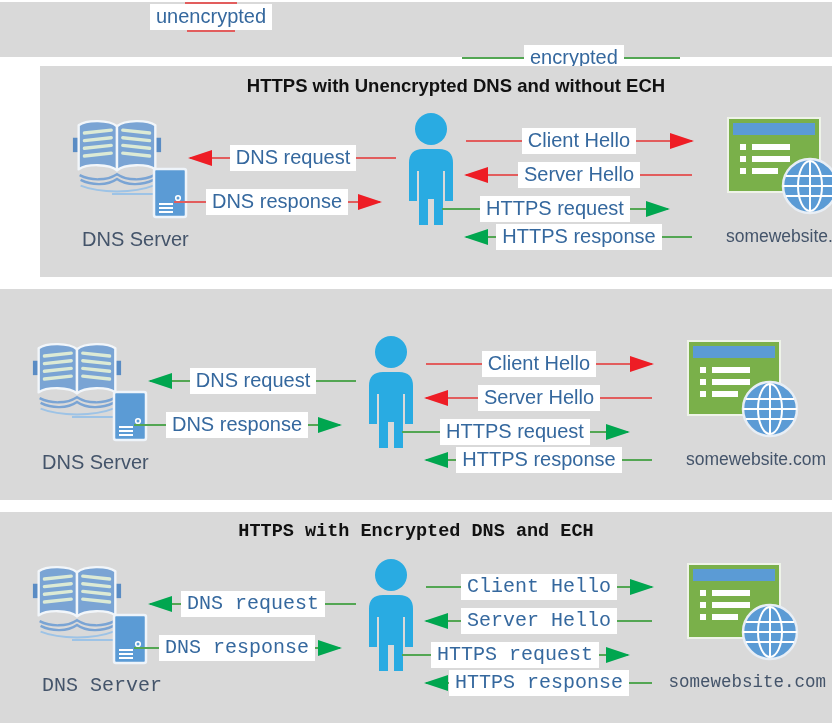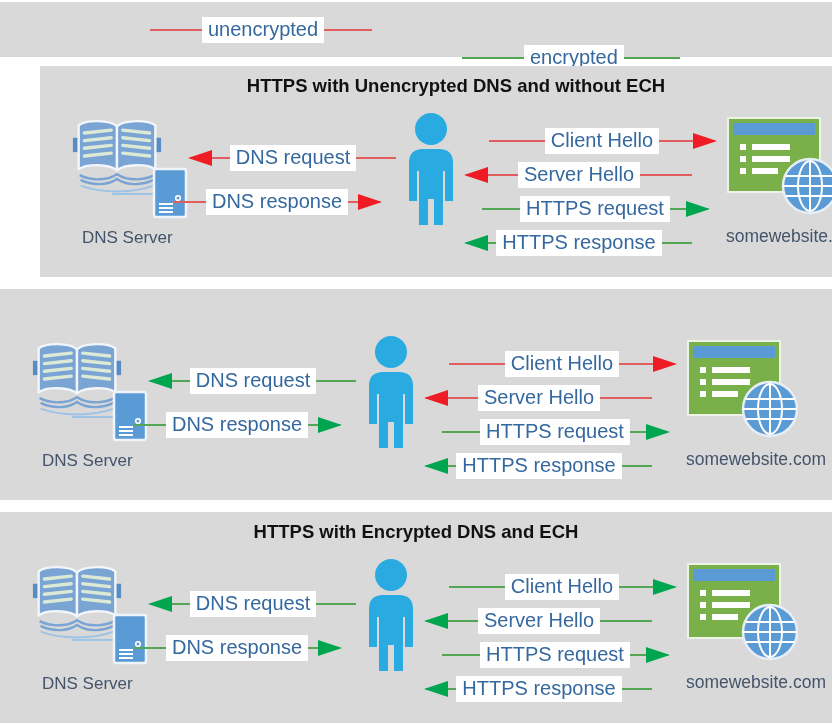--- a/index.html
+++ b/index.html
@@ -3,59 +3,59 @@
 <meta charset="utf-8">
 <style>
   html,body { margin:0; padding:0; background:#fff; }
   .page {
     position:relative; width:832px; height:725px; background:#fff;
     font-family:"Liberation Sans", sans-serif; overflow:hidden;
   }
   
   .legend-bar { position:absolute; left:0; top:2px; width:832px; height:55px; background:var(--panel-bg,#d9d9d9); }
   .legend-item { position:absolute; top:0; height:100%; display:flex; align-items:center; }
-  .legend-item.first  { left:150px; }
+  .legend-item.first  { left:150px;flex-direction:column; }
   .legend-item.second { left:462px;margin-top:28px; }
   .legend-line { height:2px; }
   .legend-item.first  .seg-a { width:52px; } .legend-item.first  .seg-b { width:48px; }
   .legend-item.second .seg-a { width:62px; } .legend-item.second .seg-b { width:56px; }
   .red   .legend-line { background:var(--red-line,#e25d5d); }
   .green .legend-line { background:var(--green-line,#53a653); }
   .legend-label, .arrow-label {
     font-size:20px; color:var(--label-text,#35689e); background:#fff;
     padding:1px 6px 2px 6px; white-space:nowrap; line-height:1.15;
   }
   
   .panel { position:absolute; left:0; width:832px; height:211px; background:var(--panel-bg,#d9d9d9); }
-  .panel-0 { top:66px;margin-left:40px; } .panel-1 { top:289px; } .panel-2 { top:512px; }
+  .panel-0 { top:66px;margin-left:40px; } .panel-1 { top:289px; } .panel-2 { top:512px;font-family:Liberation Mono, monospace; }
   .panel-title {
     position:absolute; top:9px; left:0; width:100%; text-align:center;
     font-size:18.5px; font-weight:bold; color:#111;
   }
   .book      { position:absolute; left:31px;  top:50px;  width:92px;  height:78px; }
   .server    { position:absolute; left:112px; top:101px; width:36px;  height:52px; }
   .connector { position:absolute; left:72px;  top:127px; width:42px;  height:2px; background:#9dc3e6; }
   .dns-caption  {
-    position:absolute; left:42px; top:162px; font-size:17px;
+    position:absolute; left:42px; top:162px; font-size:20px;
     color:var(--caption-text,#44546a);
   }
   .person    { position:absolute; left:356px; top:47px;  width:70px;  height:114px; }
   .website   { position:absolute; left:686px; top:50px;  width:114px; height:102px; }
   .site-caption {
     position:absolute; left:650px; top:160px; width:176px; text-align:right;
     font-size:17.5px; color:var(--caption-text,#44546a);
   }
   
   .arrow-row { position:absolute; height:30px; display:flex; align-items:center; justify-content:center; }
   .row-dns-request    { left:148px; top:77px;  width:210px;text-align:right; }
   .row-dns-response   { left:132px; top:121px; width:210px; }
-  .row-client-hello   { left:447px; top:60px;  width:230px; }
+  .row-client-hello   { left:424px; top:60px;  width:230px; }
   .row-server-hello   { left:424px; top:94px;  width:230px;align-items:center; }
-  .row-https-request  { left:440px; top:128px; width:230px; }
-  .row-https-response { left:424px; top:162px; width:230px; }
+  .row-https-request  { left:400px; top:128px; width:230px; }
+  .row-https-response { left:424px; top:156px; width:230px; }
   .arrow-line { position:absolute; left:2px; right:2px; top:14px; height:2px; }
   .red   .arrow-line { background:var(--red-line,#e25d5d); }
   .green .arrow-line { background:var(--green-line,#53a653); }
   .arrow-label { position:relative; z-index:1; }
   .head {
     position:absolute; top:7px; width:0; height:0; z-index:2;
     border-top:8px solid transparent; border-bottom:8px solid transparent;
   }
   .head-left  { left:0;  border-right-width:24px; border-right-style:solid; border-right-color:transparent; }
   .head-right { right:0; border-left-width:24px;  border-left-style:solid;  border-left-color:transparent; }

